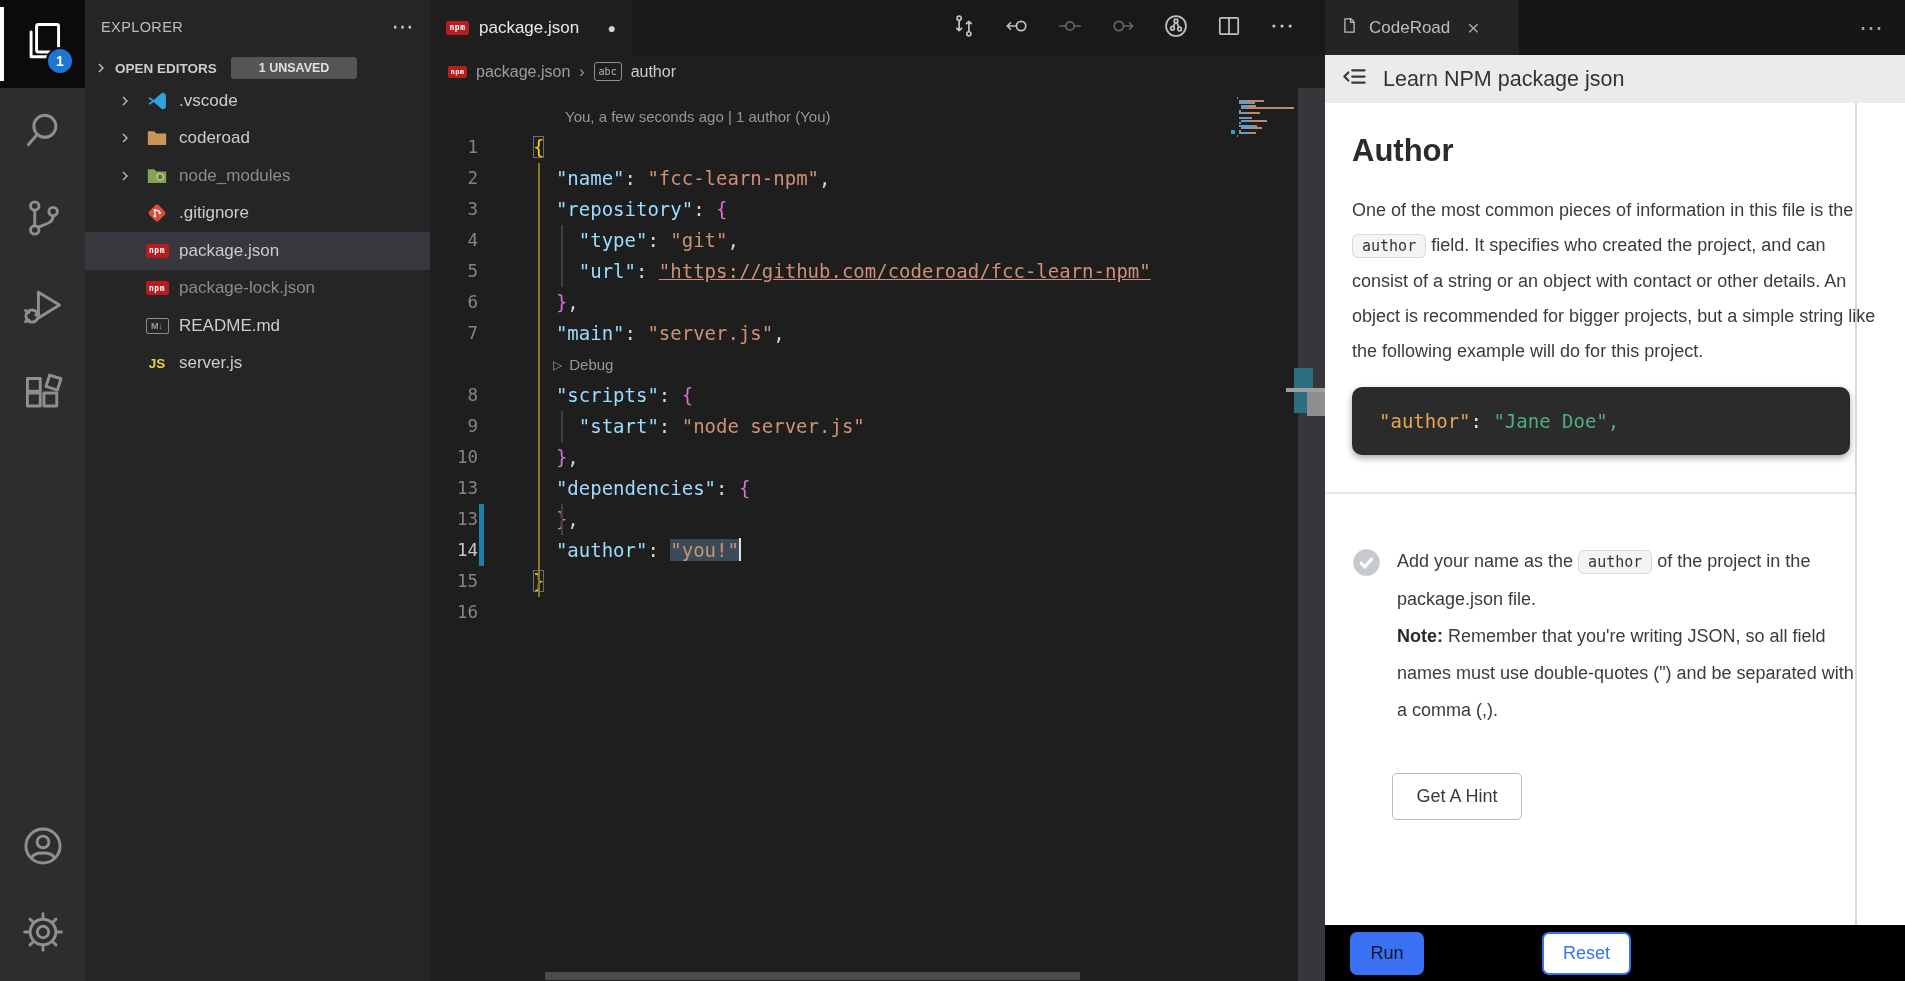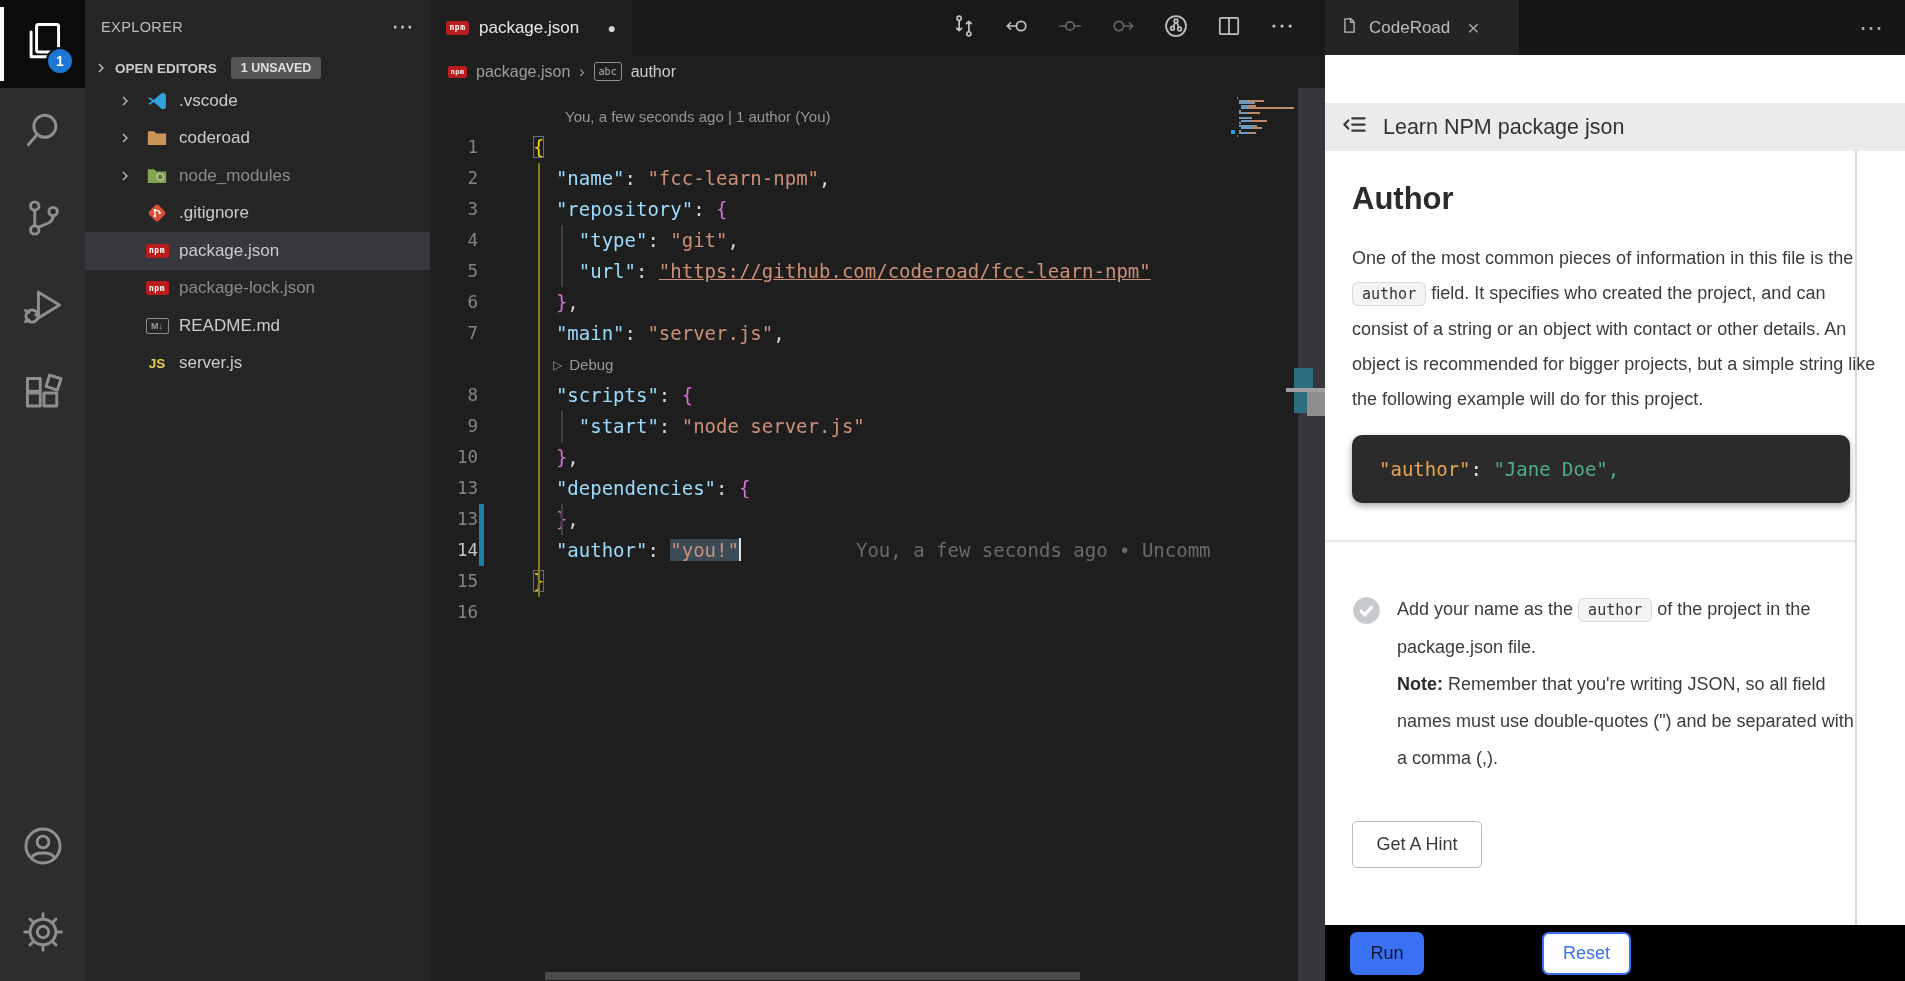--- a/index.html
+++ b/index.html
@@ -15,21 +15,21 @@
              font-size:14px;font-weight:bold;display:flex;align-items:center;justify-content:center;border:2px solid #0b0b0b;}
   .act-item{width:85px;height:88px;display:flex;align-items:center;justify-content:center;}
   #act-bottom{position:absolute;left:0;bottom:4px;width:85px;}
 
   
   #sidebar{left:85px;top:0;width:345px;height:981px;background:#252526;}
   .sb-head{height:54px;display:flex;align-items:center;padding:0 16px;color:#bdbdbd;font-size:14.5px;letter-spacing:.4px;}
   .sb-more{margin-left:auto;color:#cfcfcf;font-size:22px;line-height:10px;cursor:default;}
   .oe-row{height:28px;display:flex;align-items:center;padding-left:8px;color:#cccccc;font-size:13.5px;font-weight:bold;}
   .oe-row .tchev{margin-right:4px;}
-  .badge{margin-left:14px;background:#555557;border-radius:3px;padding:4px 10px;font-size:12.5px;font-weight:bold;color:#e0e0e0;}
+  .badge{margin-left:14px;background:#555557;border-radius:3px;padding:4px 28px;font-size:12.5px;font-weight:bold;color:#e0e0e0;}
   .root-row{height:40px;display:flex;align-items:center;padding-left:8px;color:#e8e8e8;font-size:17px;font-weight:bold;gap:6px;margin-top:14px;}
   .trow{height:37.5px;display:flex;align-items:center;padding-left:32px;color:#cccccc;font-size:17px;gap:10px;}
   .trow.sel{background:#37373d;}
   .trow.dim .tlabel{color:#8b8b8b;}
   .tchev{width:18px;display:flex;align-items:center;color:#b8b8b8;flex:none;}
   .ticon{width:24px;display:flex;align-items:center;justify-content:center;flex:none;}
   .tlabel{white-space:nowrap;}
   .npmbox{display:inline-flex;align-items:center;justify-content:center;width:23px;height:14px;background:#b91c1c;border-radius:2px;
           color:#fff;font-size:8px;font-weight:bold;font-family:"DejaVu Sans Mono",monospace;letter-spacing:.5px;}
   .mdbox{display:inline-flex;align-items:center;justify-content:center;width:21px;height:14px;border:1.5px solid #8c8c8c;border-radius:2px;
@@ -73,34 +73,34 @@
   .vmark-gray{position:absolute;left:877px;top:392px;width:24px;height:24px;background:#8e8e8e;}
   .vmark-line{position:absolute;left:856px;top:388px;width:40px;height:4px;background:#9f9f9f;}
   #hscroll{position:absolute;left:115px;top:972px;width:535px;height:8px;background:#4c4c4c;}
 
   
   #panel{left:1325px;top:0;width:580px;height:981px;background:#ffffff;}
   .ptabbar{height:55px;background:#161616;display:flex;position:relative;}
   .ptab{width:194px;background:#242424;display:flex;align-items:center;gap:11px;padding:0 16px;color:#bdbdbd;font-size:17px;box-sizing:border-box;}
   .pclose{color:#a5a5a5;font-size:21px;margin-left:6px;line-height:18px;}
   .pmore{position:absolute;right:22px;top:0;height:55px;display:flex;align-items:center;color:#a5a5a5;font-size:24px;}
-  .phead{height:48px;background:#ebebeb;display:flex;align-items:center;gap:15px;padding-left:16px;color:#333;font-size:21.5px;margin-top:48px;}
+  .phead{height:48px;background:#ebebeb;display:flex;align-items:center;gap:15px;padding-left:16px;color:#333;font-size:21.5px;}
   .pcontent{position:relative;height:822px;padding-left:27px;box-sizing:border-box;overflow:hidden;background:#fff;}
   .pcontent h1{margin:0;padding-top:30px;font-size:31px;color:#2b2b2b;}
   .ppara{width:532px;font-size:18px;line-height:35px;color:#3b3b3b;margin-top:24px;}
   .pill{font-family:"DejaVu Sans Mono",monospace;font-size:15px;background:#f4f4f4;border:1px solid #d9d9d9;border-radius:6px;padding:2px 9px;color:#333;white-space:nowrap;}
   .cblock{margin-top:14px;width:498px;box-sizing:border-box;background:#2b2b2b;border-radius:10px;padding:23px 27px;
           font-family:"DejaVu Sans Mono",monospace;font-size:19px;box-shadow:0 3px 7px rgba(0,0,0,.35);white-space:pre;}
   .ck{color:#e8a553;} .cp{color:#e3e3e3;} .cv{color:#4fae83;}
   .pdivider{margin:37px 0 0 -27px;width:532px;height:0;border-top:2px solid #e7e7e7;}
   .ptask{margin-top:49px;display:flex;gap:16px;}
   .ttext{width:457px;font-size:18px;line-height:37px;color:#3b3b3b;}
   .ttext b{color:#2b2b2b;}
   .hint{margin-top:44px;width:130px;height:47px;background:#fff;border:1.5px solid #b9b9b9;border-radius:5px;font-size:18px;color:#3a3a3a;
-        font-family:"Liberation Sans",sans-serif;}
+        font-family:"Liberation Sans",sans-serif;margin-left:40px;}
   .pscroll{position:absolute;left:530px;top:0;width:2px;height:822px;background:#d8d8d8;}
   .pfooter{position:absolute;left:0;top:925px;width:580px;height:56px;background:#000;}
   .runbtn{position:absolute;left:25px;top:7px;width:74px;height:43px;background:#3a70f2;color:#0f172a;border:none;border-radius:7px;font-size:18px;
           font-family:"Liberation Sans",sans-serif;}
   .resetbtn{position:absolute;left:217px;top:7px;width:89px;height:43px;background:#fff;color:#3a70f2;border:2px solid #3a70f2;border-radius:7px;
             font-size:18px;box-sizing:border-box;font-family:"Liberation Sans",sans-serif;}
 </style>
 </head>
 <body>
 
@@ -405,21 +405,20 @@
         <div class="crow">
     <span class="lnum">13</span>
     <span class="chbar"></span>
     <span class="ltext"><span class="tk-p">  </span><span class="tk-b2">}</span><span class="tk-p">,</span></span>
     
   </div>
         <div class="crow act">
     <span class="lnum">14</span>
     <span class="chbar"></span>
     <span class="ltext"><span class="tk-p">  </span><span class="tk-key">"author"</span><span class="tk-p">: </span><span class="tk-sel">"you!"</span><span class="cursor"></span></span>
-    <span class="blame">You, a few seconds ago • Uncomm</span>
   </div>
         <div class="crow">
     <span class="lnum">15</span>
     
     <span class="ltext"><span class="tk-b1 tk-m">}</span></span>
     
   </div>
         <div class="crow">
     <span class="lnum">16</span>
     

